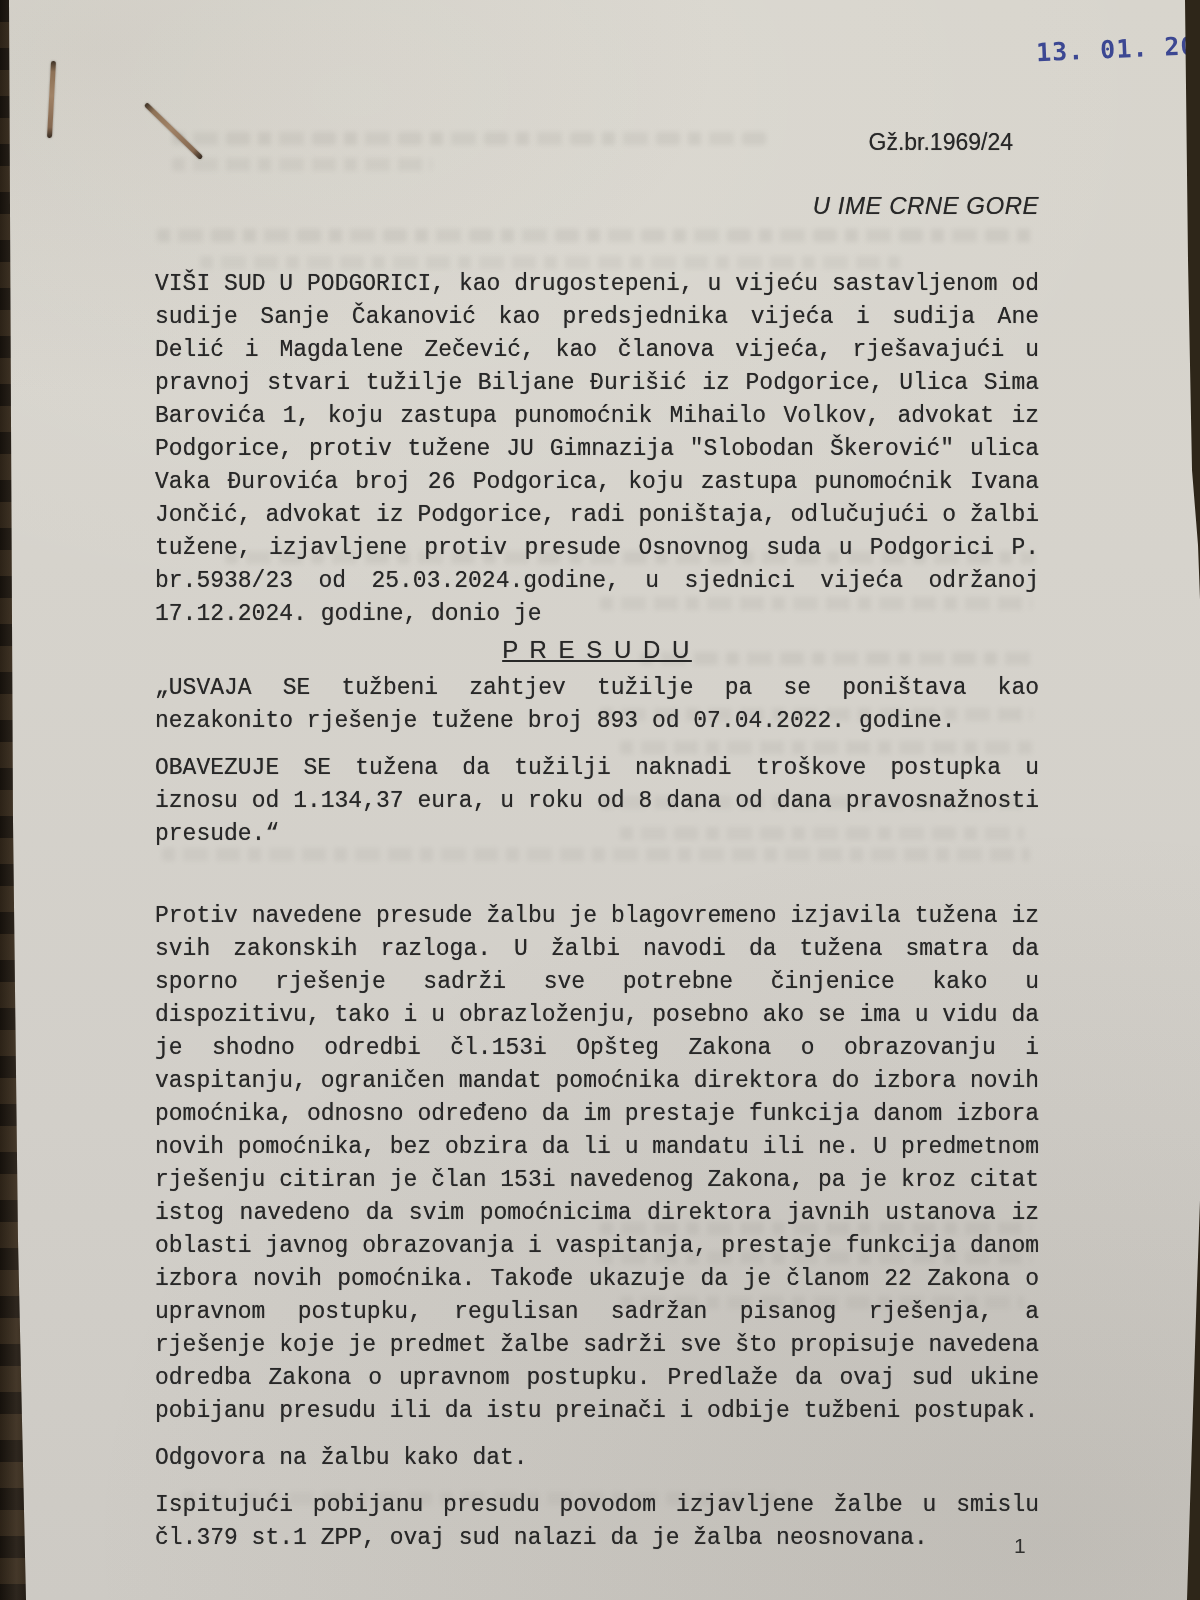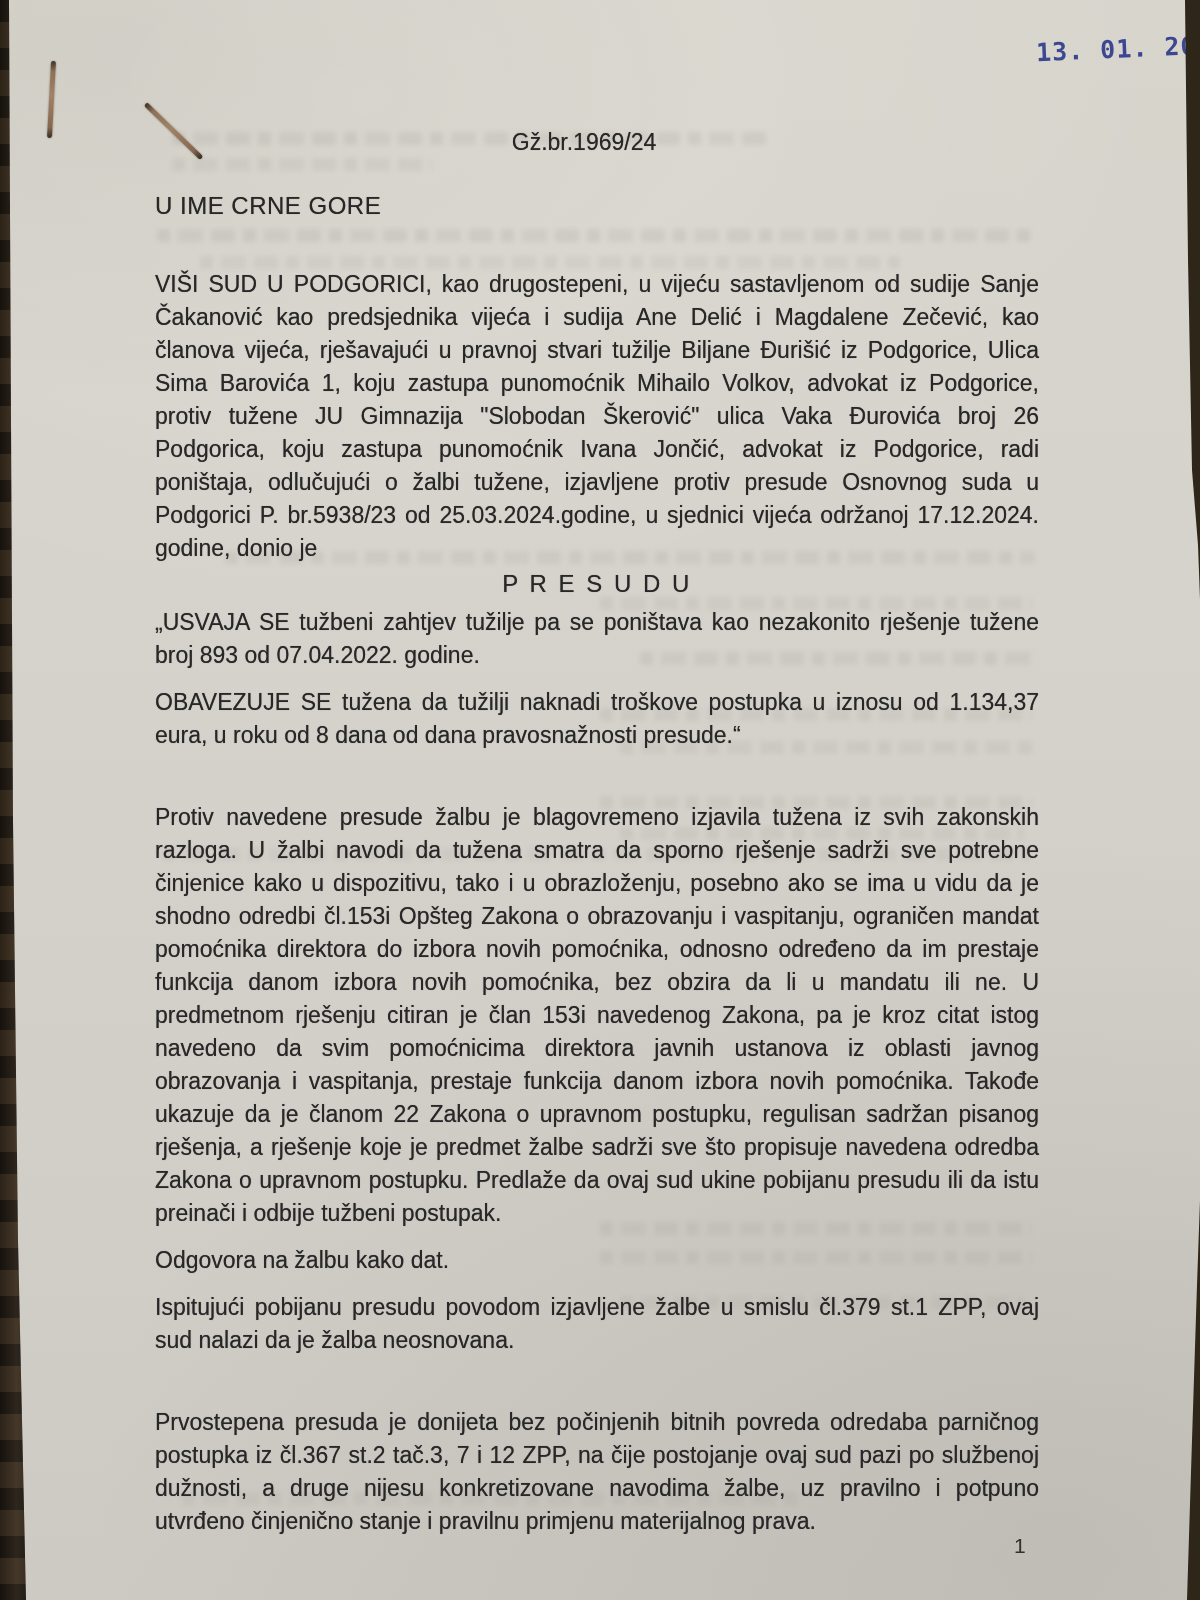--- a/index.html
+++ b/index.html
@@ -90,40 +90,42 @@
     position: absolute;
     left: 155px;
     top: 126px;
     width: 884px;
     color: #272727;
     font-size: 23px;
     line-height: 33px;
     text-shadow: 0 0 0.7px rgba(45,45,45,0.65);
   }
   .case-number {
-    text-align: center;
+    text-align: right;
     padding-right: 26px;
     margin: 0 0 30px 0;
   }
   .doc-title {
-    text-align: left;
+    text-align: right;
     font-size: 24px;
     letter-spacing: 0.5px;
     margin: 0 0 46px 0;
+    font-style: italic;
   }
   .para {
     text-align: justify;
     margin: 0;
+    font-family: Liberation Mono, monospace;
   }
   .heading-center {
     text-align: center;
     margin: 2px 0 6px 0;
     font-size: 24px;
   }
-  .heading-presudu { letter-spacing: 2.5px; }
+  .heading-presudu { letter-spacing: 2.5px; text-decoration: underline; }
   .heading-obrazlozenje { margin: 24px 0 24px 0; }
   .mt { margin-top: 14px; }
   .mt-lg { margin-top: 49px; }
   
   .page-number {
     position: absolute;
     left: 1014px;
     top: 1534px;
     font-size: 21px;
     color: #30302e;

